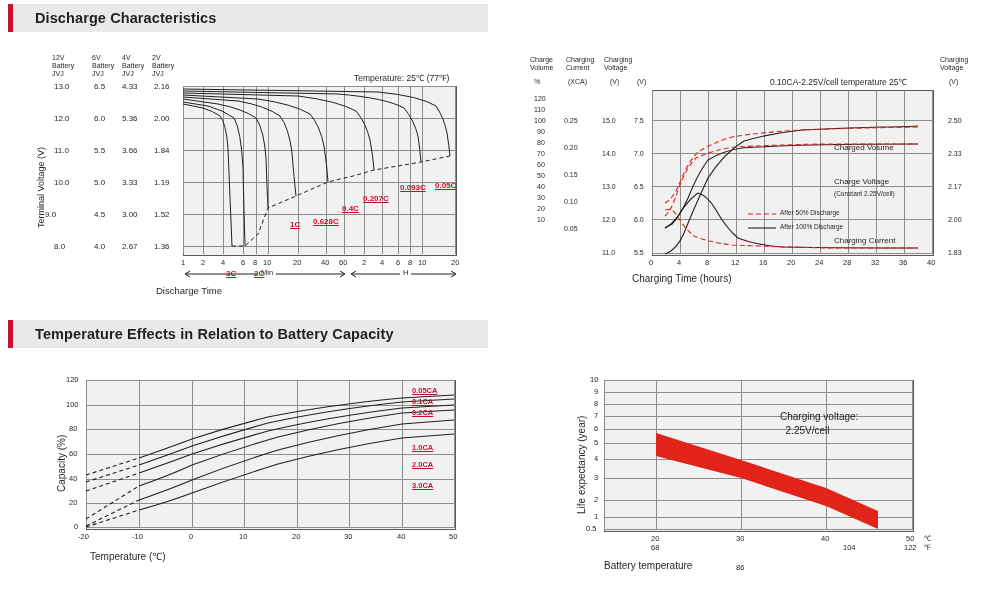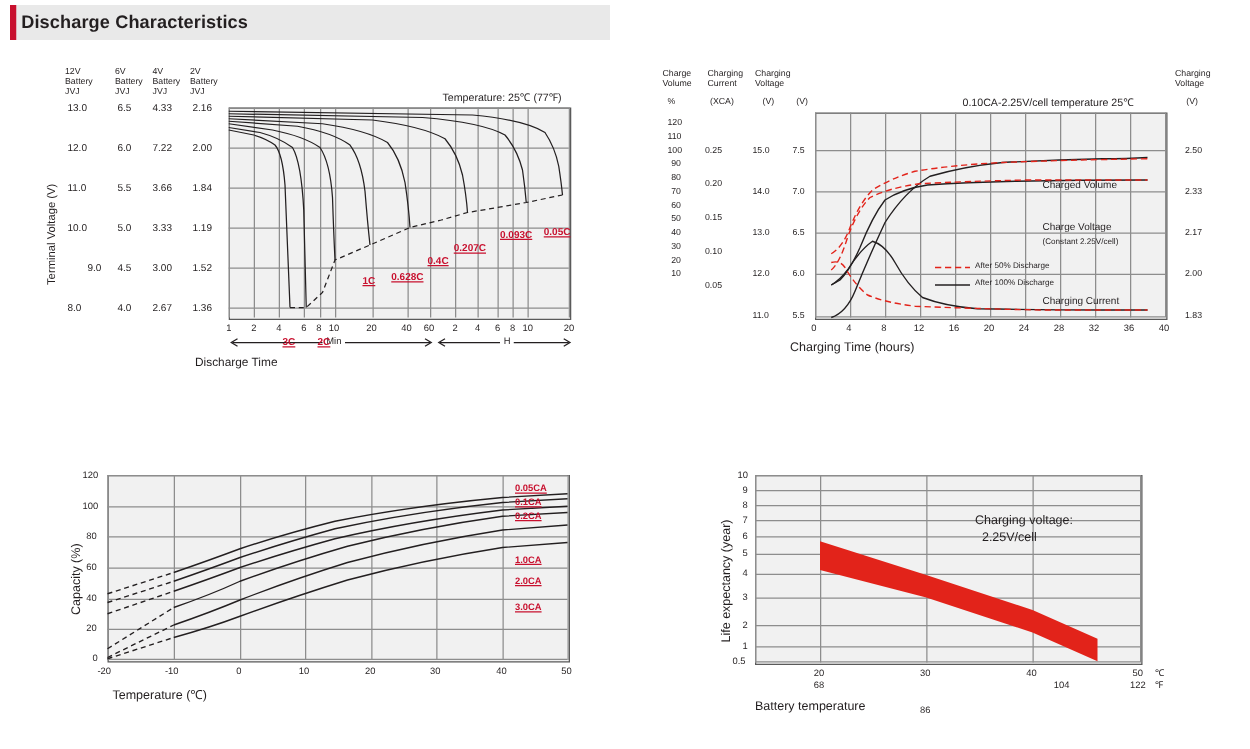--- a/index.html
+++ b/index.html
@@ -3,21 +3,21 @@
 <meta charset="utf-8">
 <style>
   html,body{margin:0;padding:0;}
   body{width:1000px;height:599px;background:#ffffff;font-family:"Liberation Sans",sans-serif;color:#231f20;overflow:hidden;}
   .page{position:relative;width:1000px;height:599px;}
   .panel{position:absolute;}
   .panel-head{
     background:#e9e9e9;
     height:28px;
     display:flex;align-items:center;
-    padding-left:4px;
+    padding-left:22px;
     border-left:5px solid #c8102e;
     box-sizing:border-box;
   }
   .panel-head .title{font-size:14.5px;font-weight:bold;color:#231f20;letter-spacing:0.1px;}
   .plot{position:relative;box-sizing:border-box;}
   .plotbg{position:absolute;background:#f1f1f1;border:1px solid #5a5a5a;}
   .gl{position:absolute;background:#8d8d8d;}
   .gl-h{height:1px;}
   .gl-v{width:1px;}
   .lbl{position:absolute;font-size:7px;color:#231f20;white-space:nowrap;line-height:1;}
@@ -82,32 +82,32 @@
 
         <path d="M224,208 L237,208 L250,196 L260,170 L288,158 L320,144 L345,138 L366,132 L390,128 L413,124 L442,118" fill="none" stroke="#231f20" stroke-width="1" stroke-dasharray="4,3"></path>
       </svg>
 
       <div class="lbl" style="left:346px;top:36px;font-size:8.5px;">Temperature: 25℃ (77℉)</div>
 
       <div class="lbl" style="left:46px;top:45px;font-size:8px;">13.0</div>
       <div class="lbl" style="left:46px;top:77px;font-size:8px;">12.0</div>
       <div class="lbl" style="left:46px;top:109px;font-size:8px;">11.0</div>
       <div class="lbl" style="left:46px;top:141px;font-size:8px;">10.0</div>
-      <div class="lbl" style="left:62px;top:173px;font-size:8px;">9.0</div>
+      <div class="lbl" style="left:37px;top:173px;font-size:8px;">9.0</div>
       <div class="lbl" style="left:46px;top:205px;font-size:8px;">8.0</div>
 
       <div class="lbl" style="left:86px;top:45px;font-size:8px;">6.5</div>
       <div class="lbl" style="left:86px;top:77px;font-size:8px;">6.0</div>
       <div class="lbl" style="left:86px;top:109px;font-size:8px;">5.5</div>
       <div class="lbl" style="left:86px;top:141px;font-size:8px;">5.0</div>
       <div class="lbl" style="left:86px;top:173px;font-size:8px;">4.5</div>
       <div class="lbl" style="left:86px;top:205px;font-size:8px;">4.0</div>
 
       <div class="lbl" style="left:114px;top:45px;font-size:8px;">4.33</div>
-      <div class="lbl" style="left:114px;top:77px;font-size:8px;">7.22</div>
+      <div class="lbl" style="left:114px;top:77px;font-size:8px;">5.36</div>
       <div class="lbl" style="left:114px;top:109px;font-size:8px;">3.66</div>
       <div class="lbl" style="left:114px;top:141px;font-size:8px;">3.33</div>
       <div class="lbl" style="left:114px;top:173px;font-size:8px;">3.00</div>
       <div class="lbl" style="left:114px;top:205px;font-size:8px;">2.67</div>
 
       <div class="lbl" style="left:146px;top:45px;font-size:8px;">2.16</div>
       <div class="lbl" style="left:146px;top:77px;font-size:8px;">2.00</div>
       <div class="lbl" style="left:146px;top:109px;font-size:8px;">1.84</div>
       <div class="lbl" style="left:146px;top:141px;font-size:8px;">1.19</div>
       <div class="lbl" style="left:146px;top:173px;font-size:8px;">1.52</div>
@@ -270,20 +270,23 @@
       <div class="lbl" style="left:331px;top:221px;font-size:7.5px;">28</div>
       <div class="lbl" style="left:359px;top:221px;font-size:7.5px;">32</div>
       <div class="lbl" style="left:387px;top:221px;font-size:7.5px;">36</div>
       <div class="lbl" style="left:415px;top:221px;font-size:7.5px;">40</div>
 
       <div class="lbl" style="left:120px;top:236px;font-size:10px;">Charging Time (hours)</div>
     </div>
   </div>
 
   <div class="panel" style="left:8px;top:320px;width:480px;height:275px;">
+    <div class="panel-head" style="width:480px;">
+      <span class="title">Temperature Effects in Relation to Battery Capacity</span>
+    </div>
 
     <div class="plot" style="position:absolute;left:0;top:34px;width:480px;height:240px;">
       <div class="plotbg" style="left:78px;top:26px;width:368px;height:148px;"></div>
 
       <div class="gl gl-h" style="left:78px;top:26px;width:368px;"></div>
       <div class="gl gl-h" style="left:78px;top:51px;width:368px;"></div>
       <div class="gl gl-h" style="left:78px;top:75px;width:368px;"></div>
       <div class="gl gl-h" style="left:78px;top:100px;width:368px;"></div>
       <div class="gl gl-h" style="left:78px;top:125px;width:368px;"></div>
       <div class="gl gl-h" style="left:78px;top:149px;width:368px;"></div>

